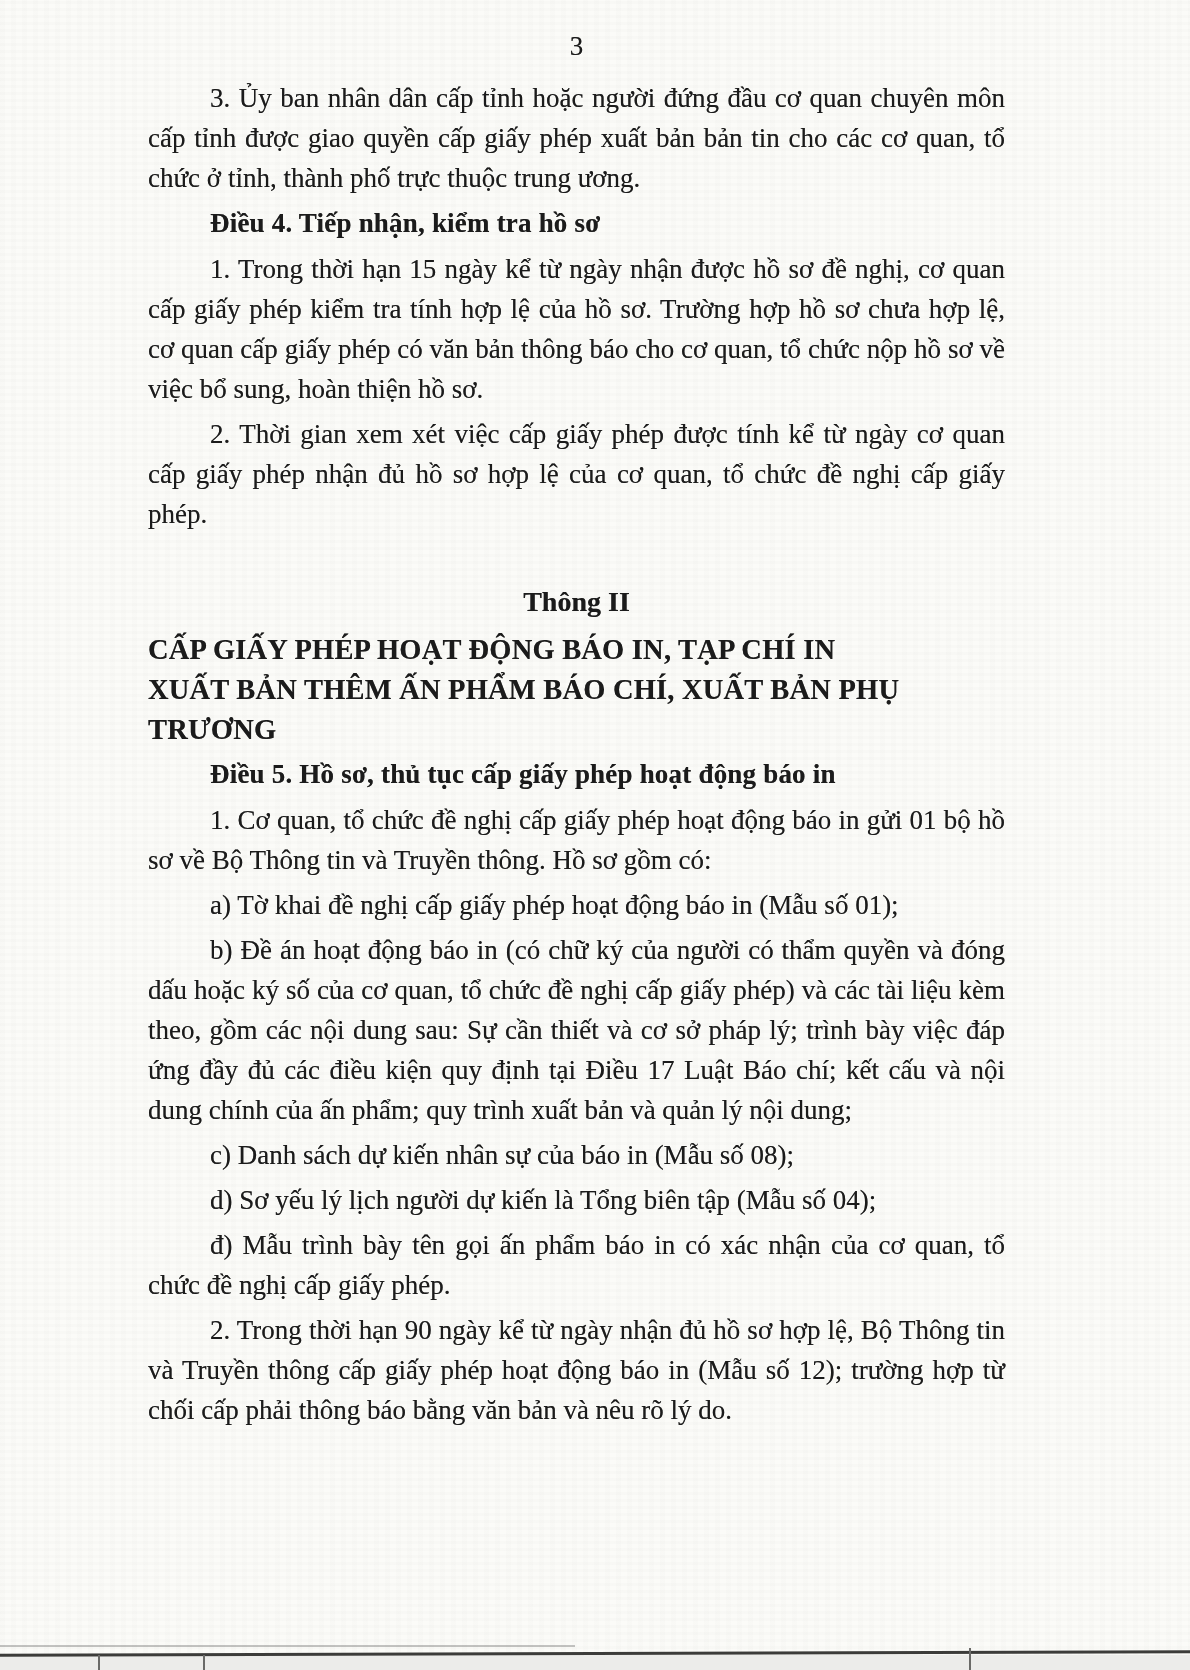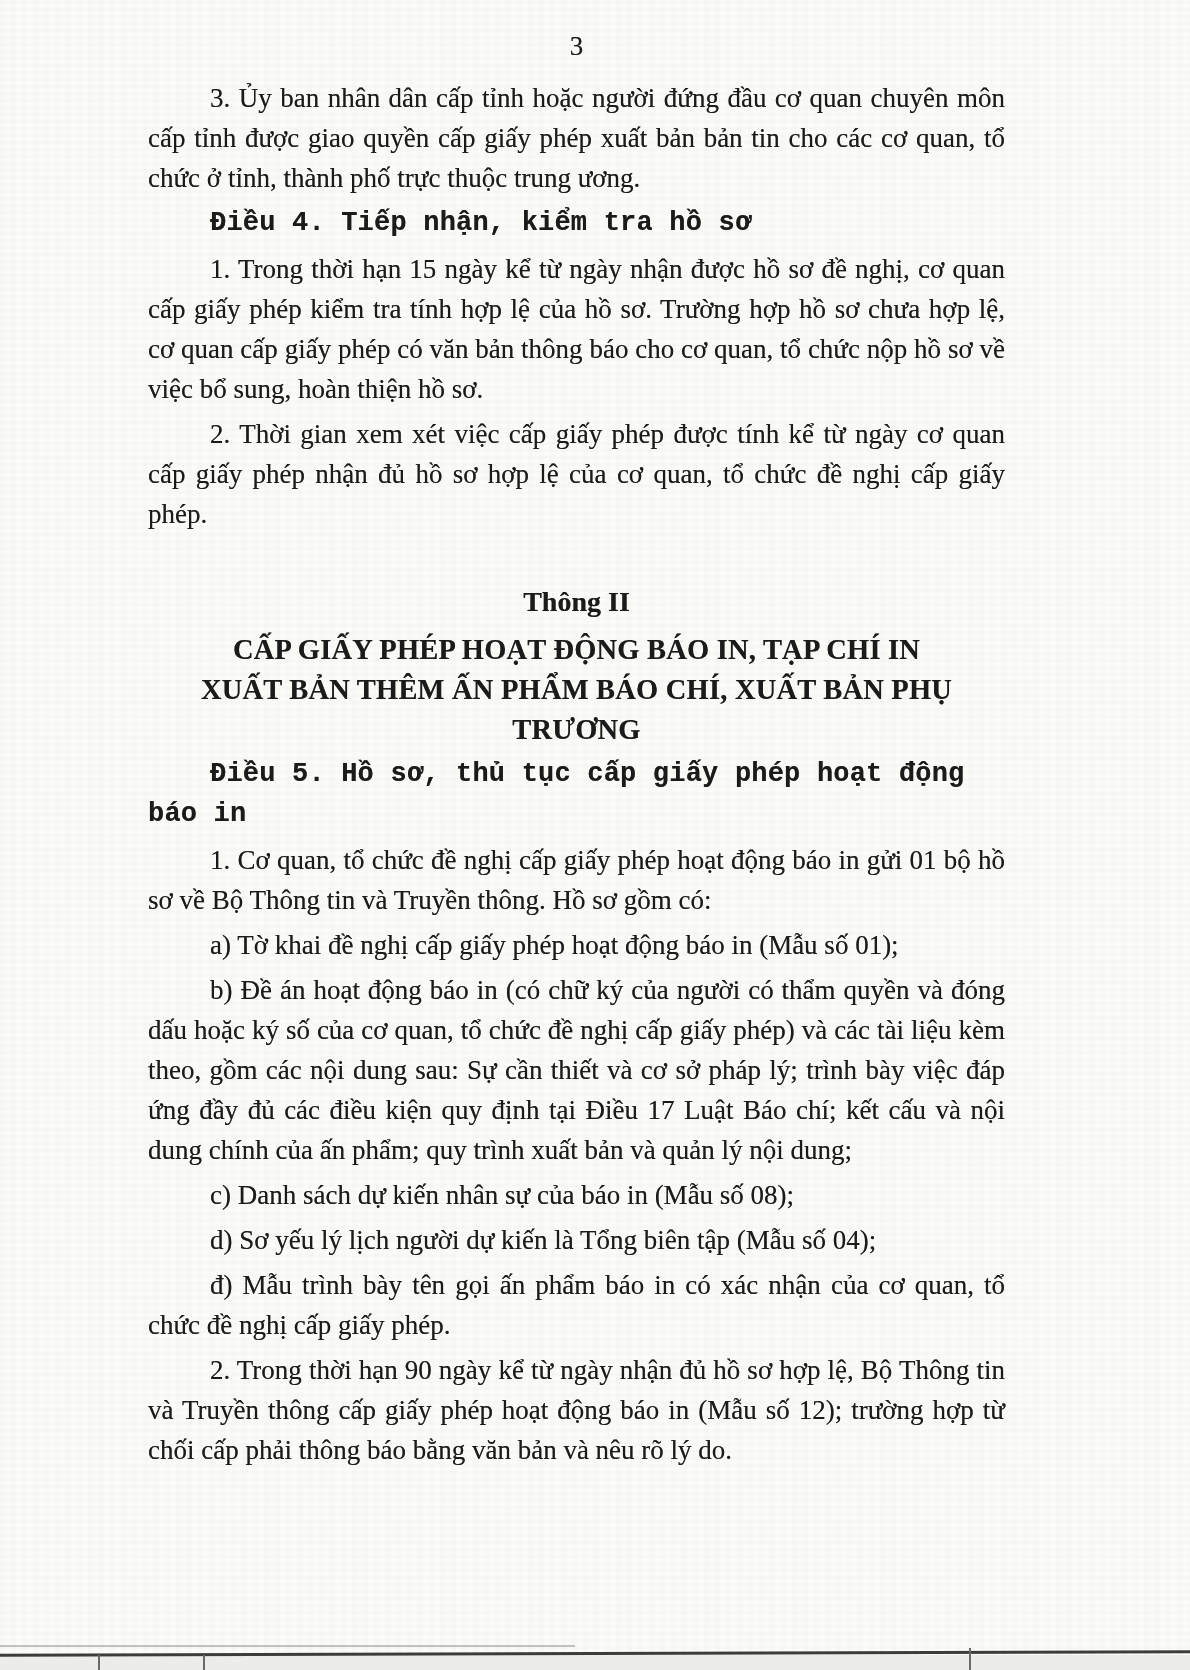--- a/index.html
+++ b/index.html
@@ -40,31 +40,29 @@
   p.para {
     margin: 0 0 5px 0;
     text-align: justify;
     text-indent: 62px;
   }
   p.art-heading {
     margin: 2px 0 6px 0;
     font-weight: bold;
     text-indent: 62px;
     letter-spacing: 0.2px;
-    font-family: Liberation Mono, monospace;
   }
   p.chapter-no {
     margin: 48px 0 0 0;
     text-align: center;
     font-weight: bold;
     font-size: 28px;
   }
   p.chapter-title {
     margin: 8px 0 0 0;
-    text-align: center;
     font-weight: bold;
     font-size: 28.5px;
     letter-spacing: 0.2px;
   }
   p.chapter-title.second {
     margin: 0 0 4px 0;
   }
   
   .bottom-rule {
     position: absolute;

